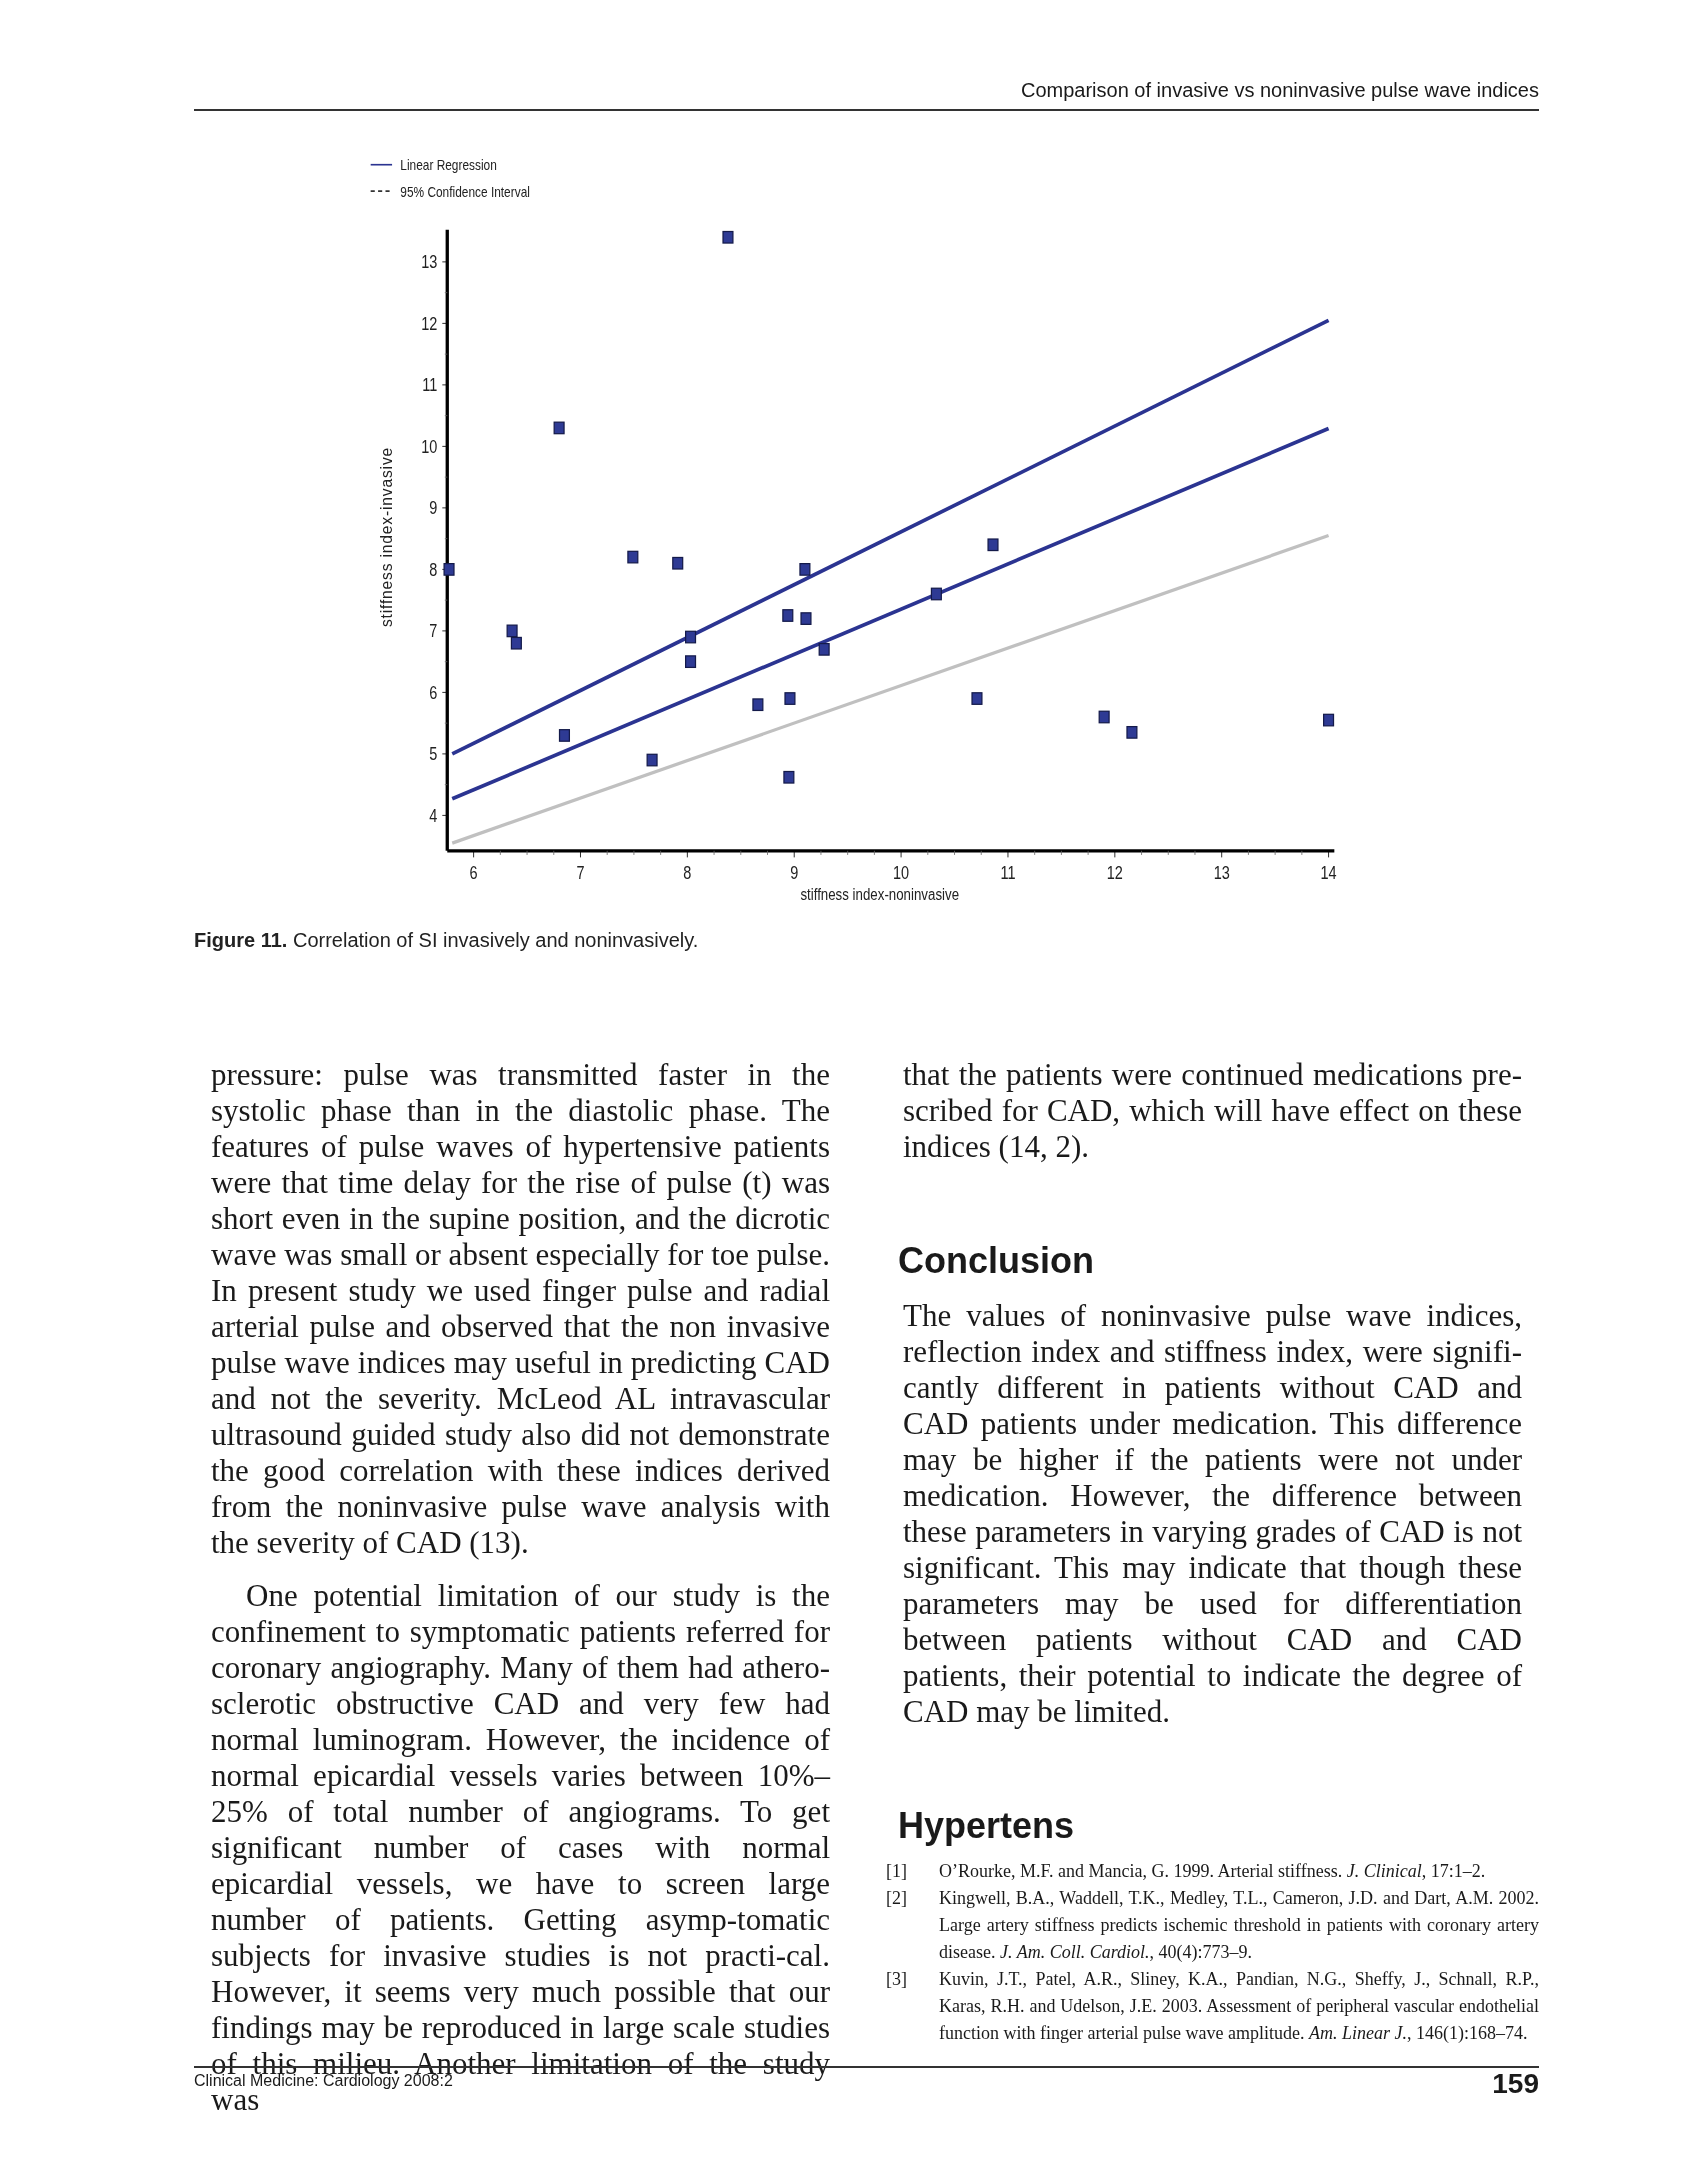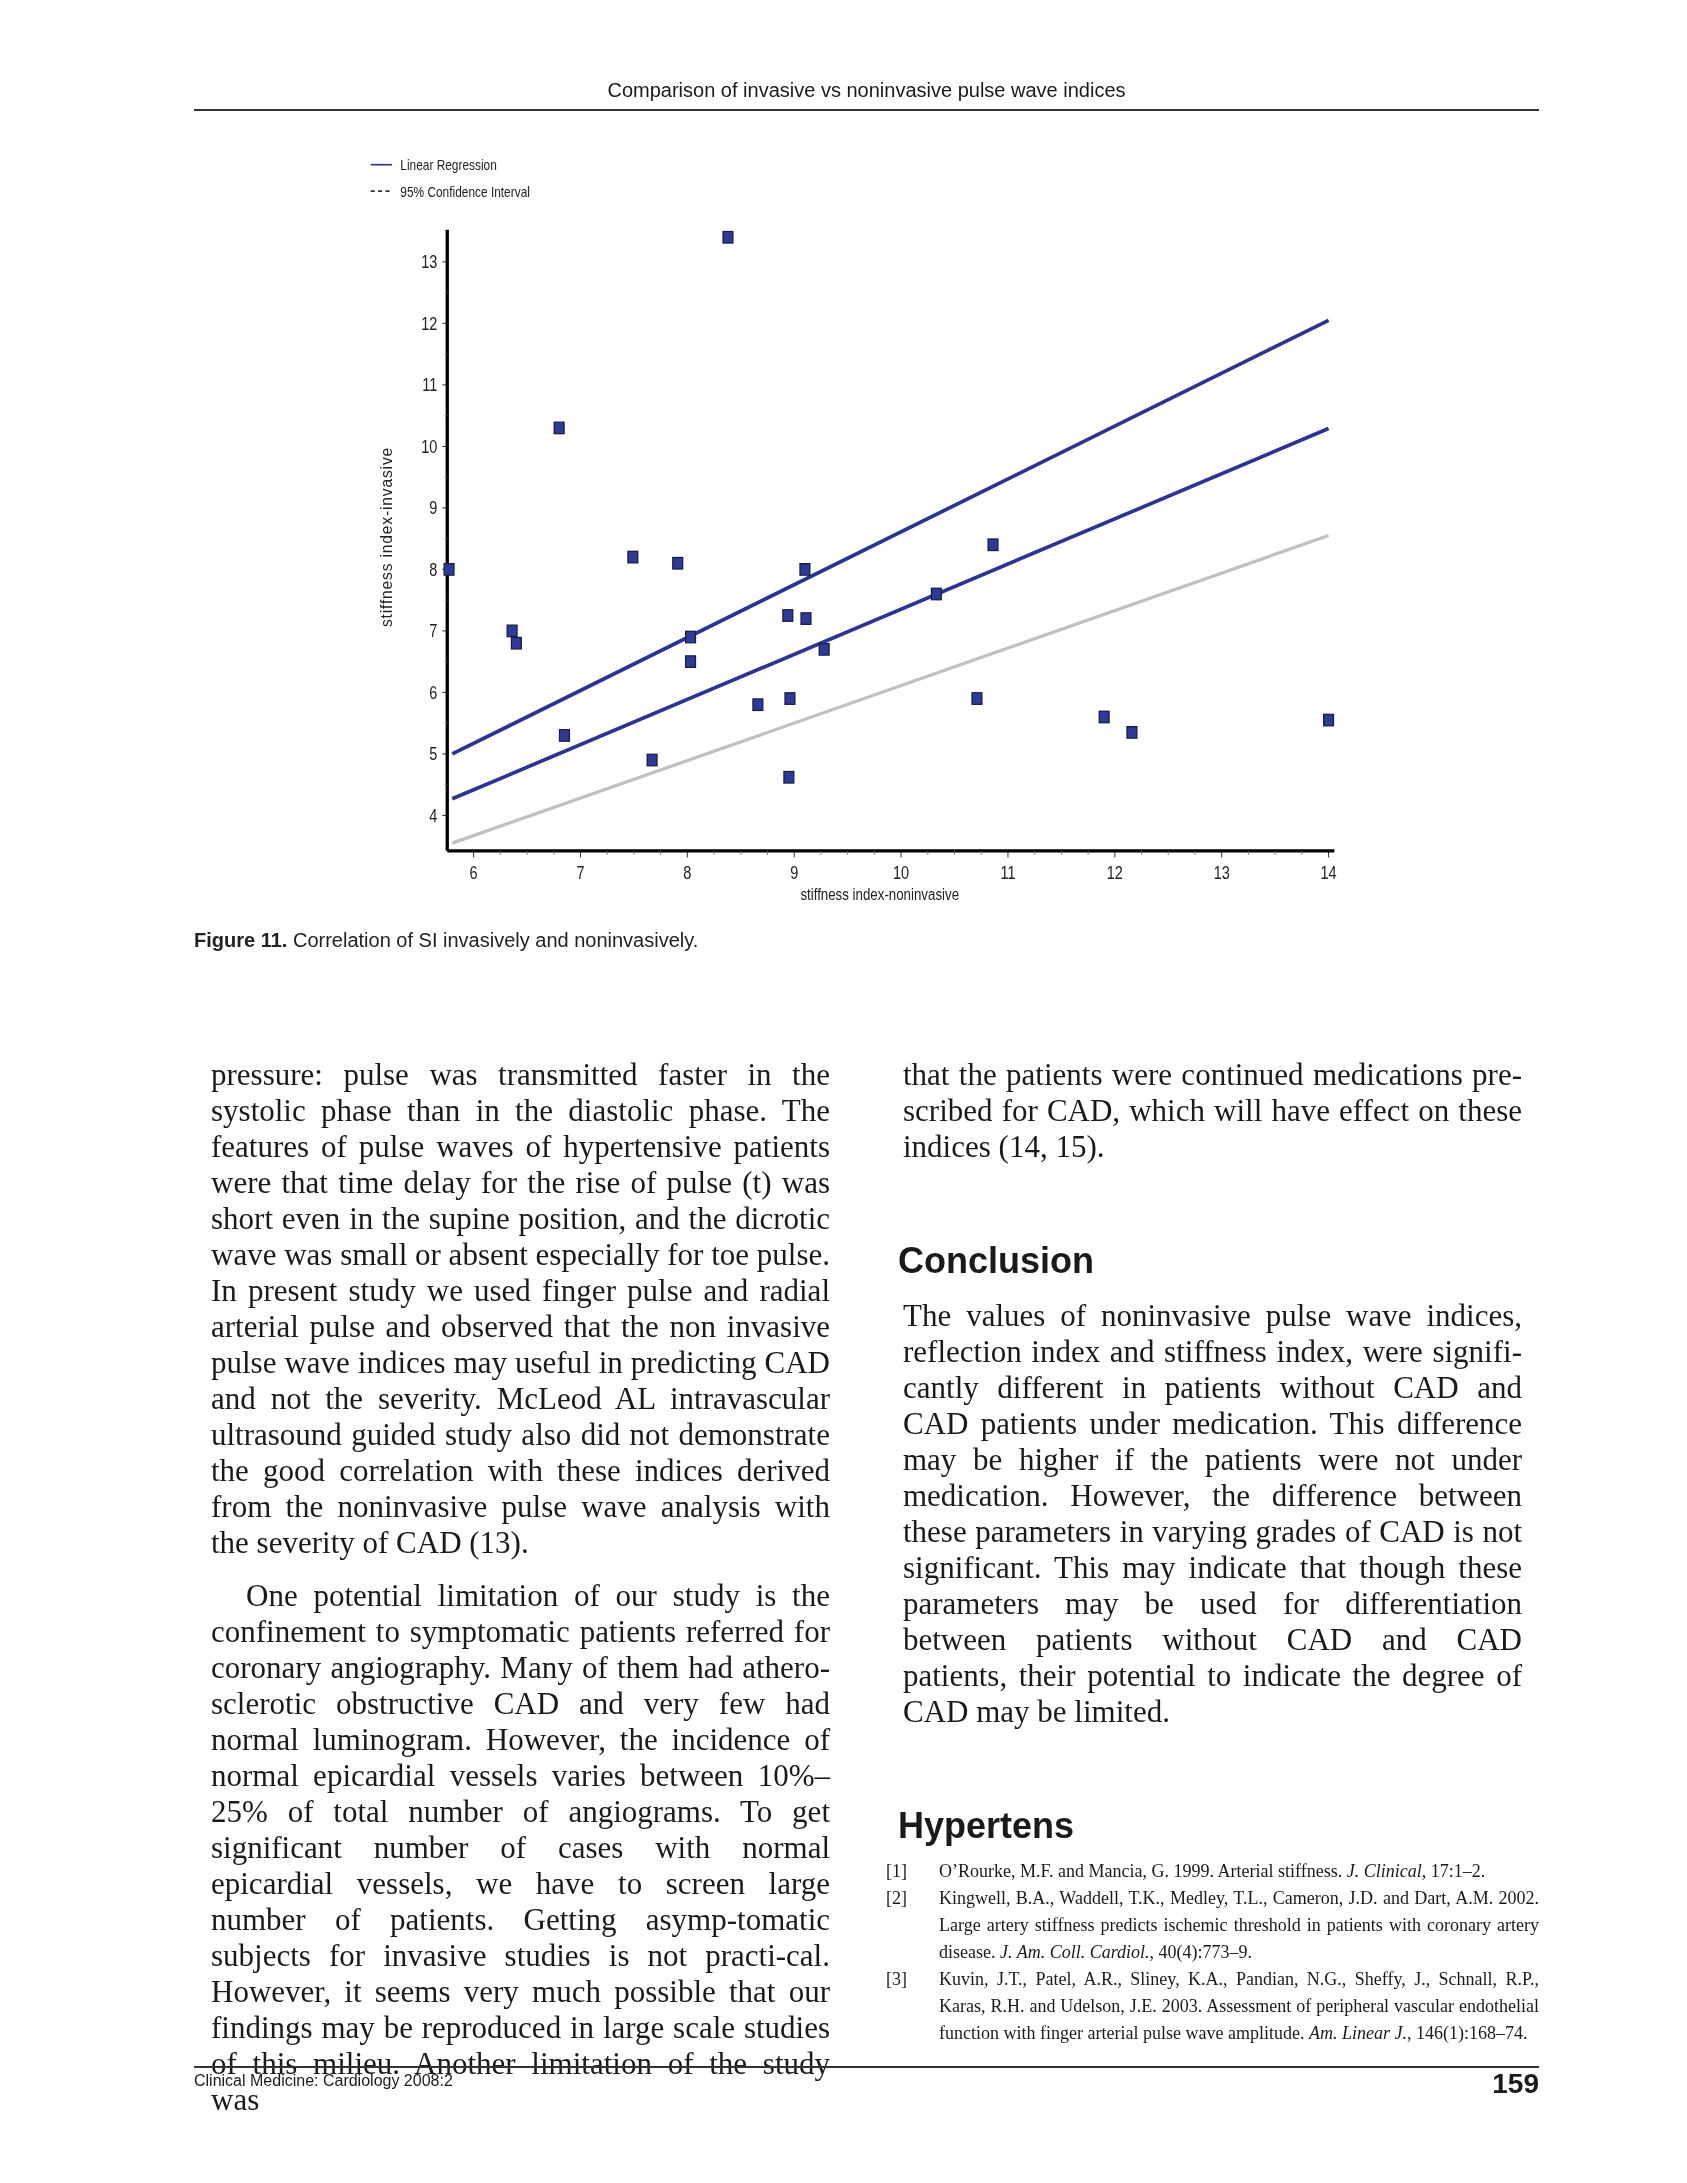--- a/index.html
+++ b/index.html
@@ -1,19 +1,19 @@
 <!DOCTYPE html>
 <html style="font-size:13px"><head>
 <meta charset="utf-8">
 <style>
   html, body { margin: 0; padding: 0; background: #ffffff; }
   body { width: 1687px; height: 2183px; position: relative; overflow: hidden; color: #1a1a1a; }
   .running-head {
     position: absolute; left: 194px; top: 79px; width: 1345px; height: 30px;
-    text-align: center; font-family: "Liberation Sans", sans-serif; font-size: 20px; color: #1a1a1a;
+    text-align: right; font-family: "Liberation Sans", sans-serif; font-size: 20px; color: #1a1a1a;
   }
   .head-rule { position: absolute; left: 194px; top: 109px; width: 1345px; height: 1.6px; background: #333; }
 
   .figure { position: absolute; left: 194px; top: 140px; width: 1345px; height: 766px; }
   .figure svg { position: absolute; left: 0; top: 0; }
   .fig-caption {
     position: absolute; left: 194px; top: 929px; font-family: "Liberation Sans", sans-serif;
     font-size: 20px; color: #222;
   }
   .fig-caption b { font-weight: bold; }
@@ -157,21 +157,21 @@
 <div class="fig-caption">
   <b>Figure 11.</b><span> Correlation of SI invasively and noninvasively.</span>
 </div>
 
 <div class="col col-left">
   <p>pressure: pulse was transmitted faster in the systolic phase than in the diastolic phase. The features of pulse waves of hypertensive patients were that time delay for the rise of pulse (t) was short even in the supine position, and the dicrotic wave was small or absent especially for toe pulse. In present study we used finger pulse and radial arterial pulse and observed that the non invasive pulse wave indices may useful in predicting CAD and not the severity. McLeod AL intravascular ultrasound guided study also did not demonstrate the good correlation with these indices derived from the noninvasive pulse wave analysis with the severity of CAD (13).</p>
   <p class="indent">One potential limitation of our study is the confinement to symptomatic patients referred for coronary angiography. Many of them had athero-sclerotic obstructive CAD and very few had normal luminogram. However, the incidence of normal epicardial vessels varies between 10%–25% of total number of angiograms. To get significant number of cases with normal epicardial vessels, we have to screen large number of patients. Getting asymp-tomatic subjects for invasive studies is not practi-cal. However, it seems very much possible that our findings may be reproduced in large scale studies of this milieu. Another limitation of the study was</p>
 </div>
 
 <div class="col col-right">
-  <p>that the patients were continued medications pre-scribed for CAD, which will have effect on these indices (14, 15).</p>
+  <p>that the patients were continued medications pre-scribed for CAD, which will have effect on these indices (14, 2).</p>
   <div style="height:46px"></div>
   <h2 class="section-head">Conclusion</h2>
   <p>The values of noninvasive pulse wave indices, reflection index and stiffness index, were signifi-cantly different in patients without CAD and CAD patients under medication. This difference may be higher if the patients were not under medication. However, the difference between these parameters in varying grades of CAD is not significant. This may indicate that though these parameters may be used for differentiation between patients without CAD and CAD patients, their potential to indicate the degree of CAD may be limited.</p>
   <div style="height:46px"></div>
   <h2 class="section-head">Hypertens</h2>
   <div class="refs" id="refs">
     <div class="ref">
       <span class="ref-num">[1]</span>
       <span class="ref-text"><span>O’Rourke, M.F. and Mancia, G. 1999. Arterial stiffness. </span><i>J. Clinical</i><span>, 17:1–2.</span></span>
     </div>

